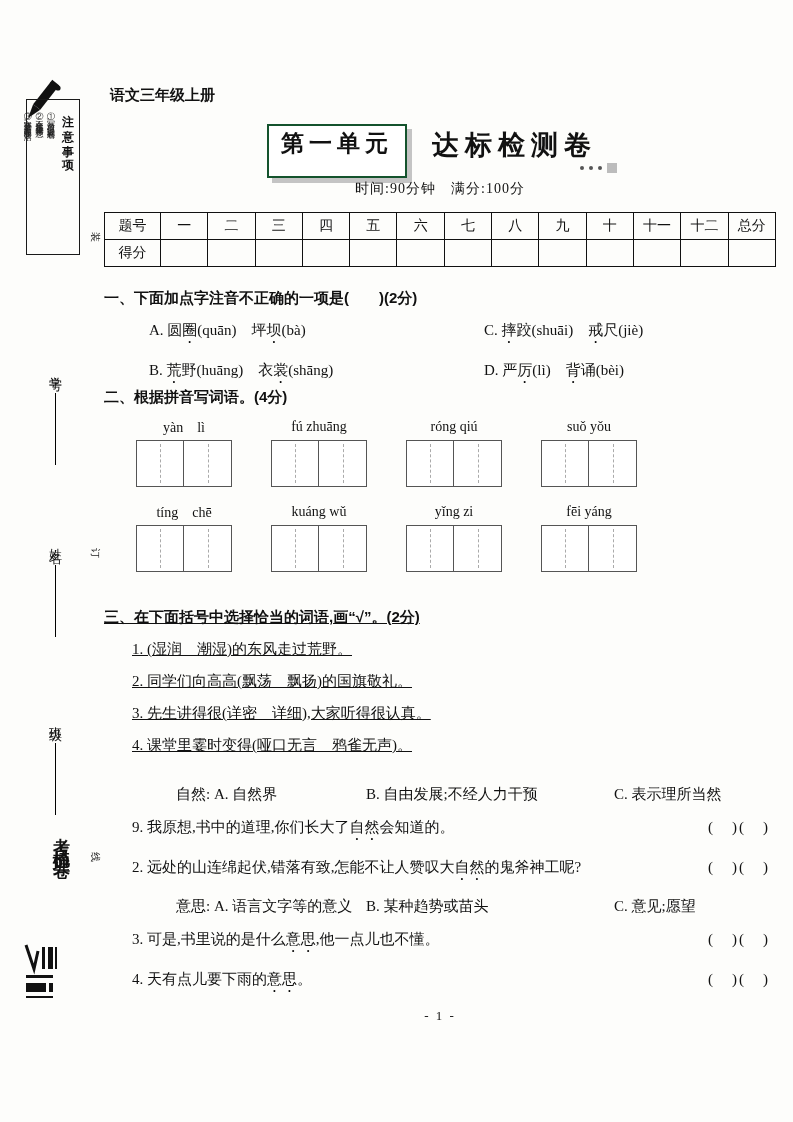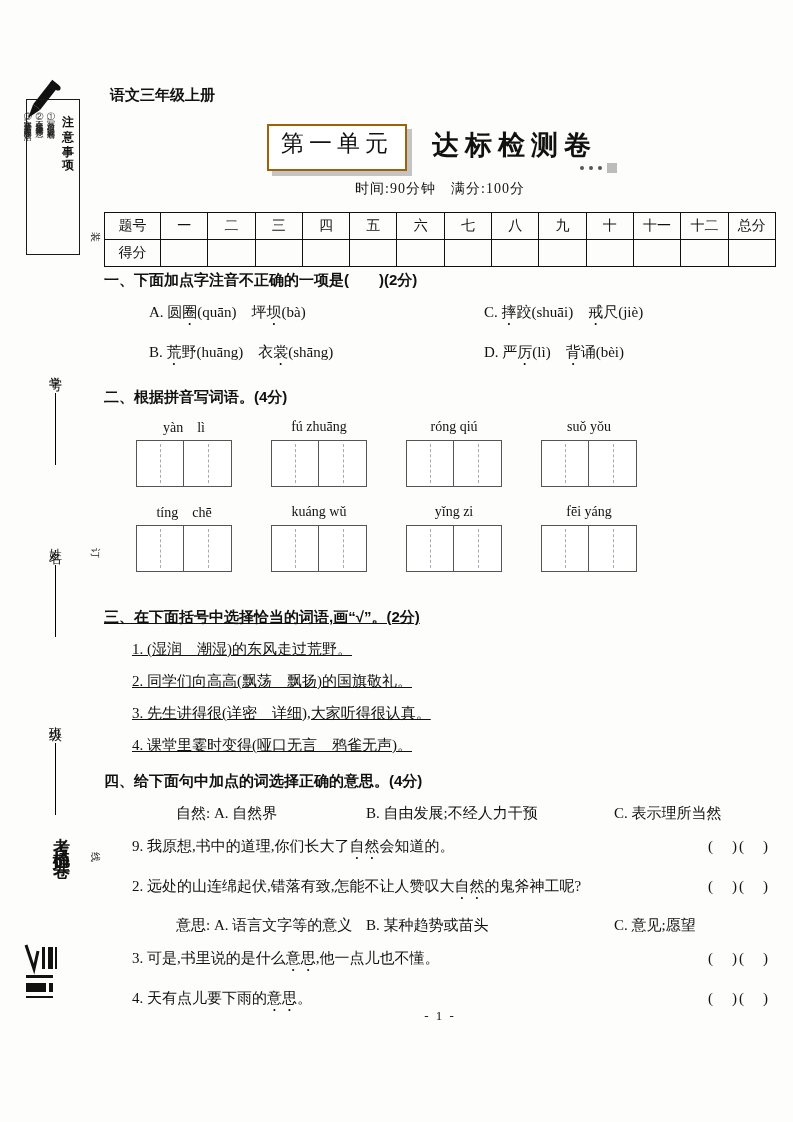--- a/index.html
+++ b/index.html
@@ -33,40 +33,40 @@
     position:absolute; left:50px; top:824px; writing-mode:vertical-rl; text-orientation:upright;
     font-family:"Liberation Sans",sans-serif; font-weight:bold; font-size:17px; letter-spacing:6px;
   }
   .brand { position:absolute; left:24px; top:942px; }
   .bmark { position:absolute; left:90px; font-size:10px; color:#222; transform:rotate(90deg); }
   #bmark-0 { top:230px; } #bmark-1 { top:546px; } #bmark-2 { top:850px; }
 
   
   .book-label { position:absolute; left:110px; top:86px; font-size:15px; font-weight:bold;font-family:Liberation Serif, serif; }
   .unit-box {
-    position:absolute; left:267px; top:124px; width:140px; height:47px; line-height:35px;
-    text-align:center; border:2px solid #a16207; background:#fff; box-shadow:5px 5px 0 #c4c4c4;
-    font-family:"Liberation Sans",sans-serif; font-weight:normal; font-size:23px; letter-spacing:5px;
+    position:absolute; left:267px; top:124px; width:140px; height:54px; line-height:35px;
+    text-align:center; border:2px solid #14532d; background:#fff; box-shadow:5px 5px 0 #c4c4c4;
+    font-family:"Liberation Sans",sans-serif; font-weight:bold; font-size:23px; letter-spacing:5px;
   }
   .main-title {
     position:absolute; left:432px; top:127px;
     font-family:"Liberation Sans",sans-serif; font-weight:bold; font-size:27px; letter-spacing:6px;
   }
   .title-dots { position:absolute; left:580px; top:163px; display:flex; align-items:center; gap:5px; }
   .dot-s { width:4px; height:4px; background:#555; border-radius:50%; }
   .dot-sq { width:10px; height:10px; background:#bcbcbc; }
   .meta { position:absolute; left:104px; top:180px; width:672px; text-align:center; font-size:14px; letter-spacing:1px; }
 
   
   .score-table { position:absolute; left:104px; top:212px; width:672px; border-collapse:collapse; table-layout:fixed; font-size:14px;padding-left:9px; }
   .score-table td { border:1px solid #111; height:27px; text-align:center; padding:0; }
 
   
   .qsec { position:absolute; left:104px; width:672px; font-size:15px; }
-  #q1 { top:271px; } #q2 { top:388px; } #q3 { top:608px;text-decoration:underline; } #q4 { top:772px; }
+  #q1 { top:289px; } #q2 { top:388px; } #q3 { top:608px;text-decoration:underline; } #q4 { top:772px; }
   .qtitle { font-family:"Liberation Sans",sans-serif; font-weight:bold; font-size:15px; }
   .em {
     text-emphasis:filled dot #000; -webkit-text-emphasis:filled dot #000;
     text-emphasis-position:under right; -webkit-text-emphasis-position:under right;
   }
   .q1-options { margin:13px 0 0 45px; display:grid; grid-template-columns:335px 1fr; row-gap:14px; }
 
   .pinyin-row { display:flex; margin-left:32px; margin-top:12px; }
   .pinyin-row .pin { width:96px; margin-right:39px; text-align:center; font-size:14px; }
   .grid-row { display:flex; margin-left:32px; margin-top:3px; }
@@ -257,21 +257,20 @@
 
   <div class="qsec" id="q3">
     <div class="qtitle">三、在下面括号中选择恰当的词语,画“√”。(2分)</div>
     <div class="q3-item">1. (湿润　潮湿)的东风走过荒野。</div>
     <div class="q3-item">2. 同学们向高高(飘荡　飘扬)的国旗敬礼。</div>
     <div class="q3-item">3. 先生讲得很(详密　详细),大家听得很认真。</div>
     <div class="q3-item">4. 课堂里霎时变得(哑口无言　鸦雀无声)。</div>
   </div>
 
   <div class="qsec" id="q4">
-    <div class="qtitle">四、给下面句中加点的词选择正确的意思。(4分)</div>
 
     <div class="meaning-row">
       <span class="m1">自然: A. 自然界</span>
       <span class="m2">B. 自由发展;不经人力干预</span>
       <span class="m3">C. 表示理所当然</span>
     </div>
 
     <div class="sentence">
       <span><span>9. 我原想,书中的道理,你们长大了</span><span class="em">自然</span><span>会知道的。</span></span>
       <span class="blank">(　)(　)</span>

